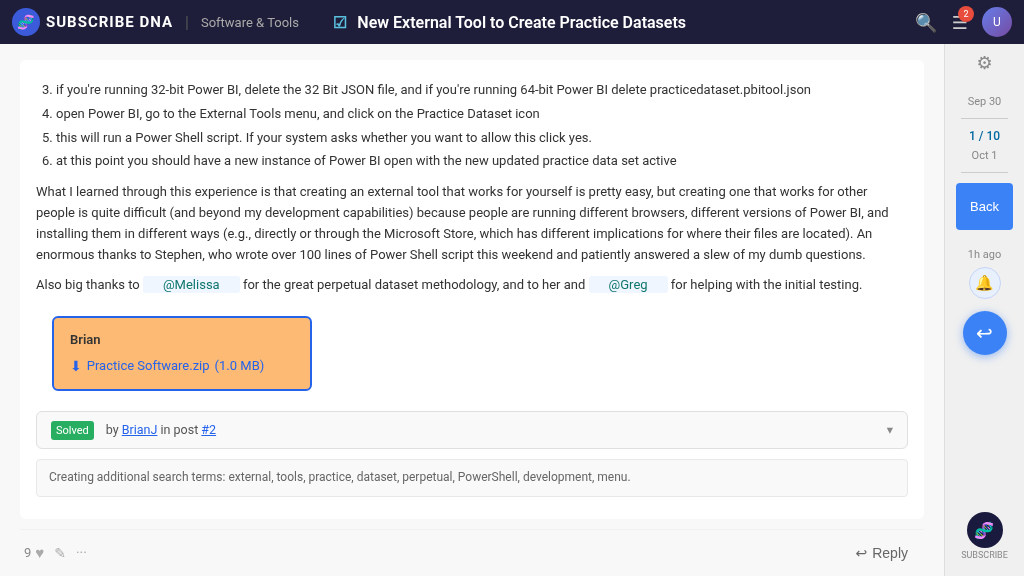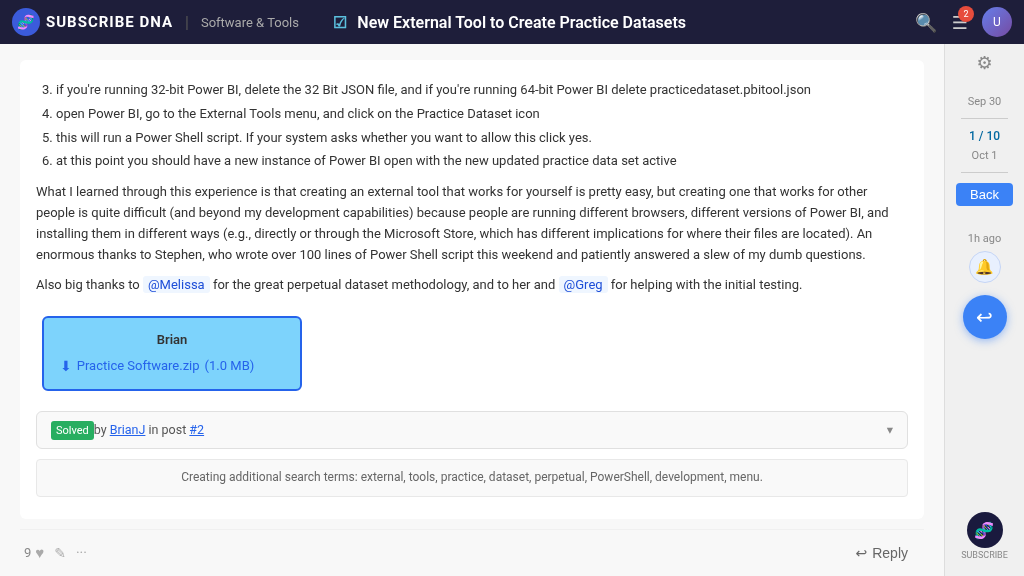--- a/index.html
+++ b/index.html
@@ -134,37 +134,36 @@
       font-size: 13px;
     }
 
     .paragraph {
       margin-bottom: 10px;
       font-size: 13px;
       line-height: 1.6;
     }
 
     .mention {
-      color: #1d4ed8;
+      color: #0f766e;
       background: #eff6ff;
-      padding: 1px 5px;
+      padding: 1px 20px;
       border-radius: 3px;
       font-size: 13px;
     }
 
     
     .attachment-box {
       border: 2px solid #2563eb;
       border-radius: 6px;
       padding: 12px 16px;
-      margin: 10px 6px;
-      background: #7dd3fc;
+      margin: 10px 16px;
+      background: #fdba74;
       display: inline-block;
       min-width: 260px;
-      text-align: center;
     }
     .attachment-name {
       font-weight: 600;
       font-size: 13px;
       margin-bottom: 4px;
     }
     .attachment-link {
       color: #2563eb;
       font-size: 13px;
       display: flex;
@@ -186,21 +185,21 @@
       margin: 10px 0;
       font-size: 12.5px;
       color: #555;
       display: flex;
       align-items: center;
       justify-content: space-between;
     }
     .solved-inner {
       display: flex;
       align-items: center;
-      gap: 0;
+      gap: 12px;
     }
     .solved-check {
       background: #27ae60;
       color: white;
       border-radius: 3px;
       padding: 1px 5px;
       font-size: 11px;
     }
     .solved-text {
       font-size: 12.5px;
@@ -216,21 +215,20 @@
 
     
     .search-terms {
       background: #f9f9f9;
       border: 1px solid #e8e8e8;
       border-radius: 4px;
       padding: 8px 12px;
       font-size: 12px;
       color: #666;
       margin: 6px 0;
-      text-align: center;
     }
 
     
     .post-footer {
       display: flex;
       align-items: center;
       justify-content: space-between;
       padding: 10px 4px 4px 4px;
       border-top: 1px solid #f0f0f0;
       margin-top: 10px;
@@ -299,28 +297,28 @@
       width: 60%;
       height: 1px;
       background: #ccc;
       margin: 4px 0;
     }
     .back-btn {
       background: #3b82f6;
       color: white;
       border: none;
       border-radius: 4px;
-      padding: 4px 14px;
+      padding: 16px 14px;
       font-size: 13px;
       cursor: pointer;
     }
     .sidebar-time {
       font-size: 11px;
       color: #888;
-      margin-top: 20px;
+      margin-top: 12px;
     }
     .bell-btn {
       width: 32px;
       height: 32px;
       background: #e8f0fe;
       border: 1px solid #c5d5f5;
       border-radius: 50%;
       display: flex;
       align-items: center;
       justify-content: center;

